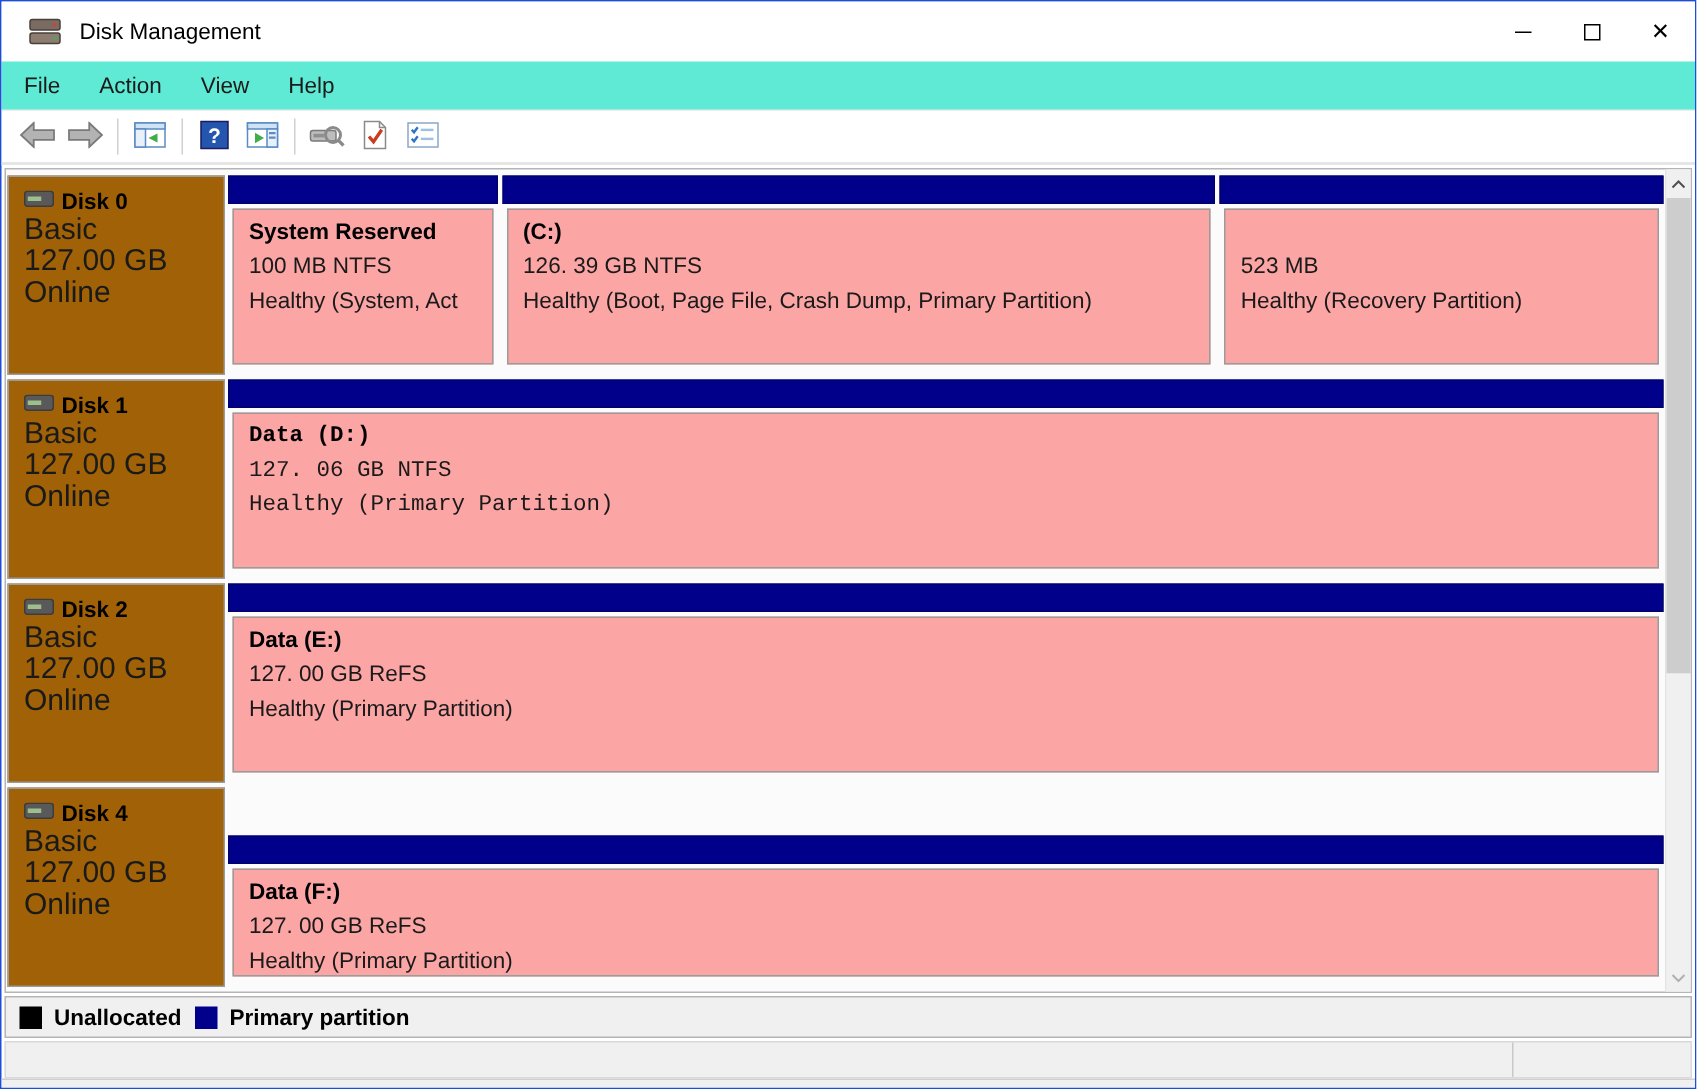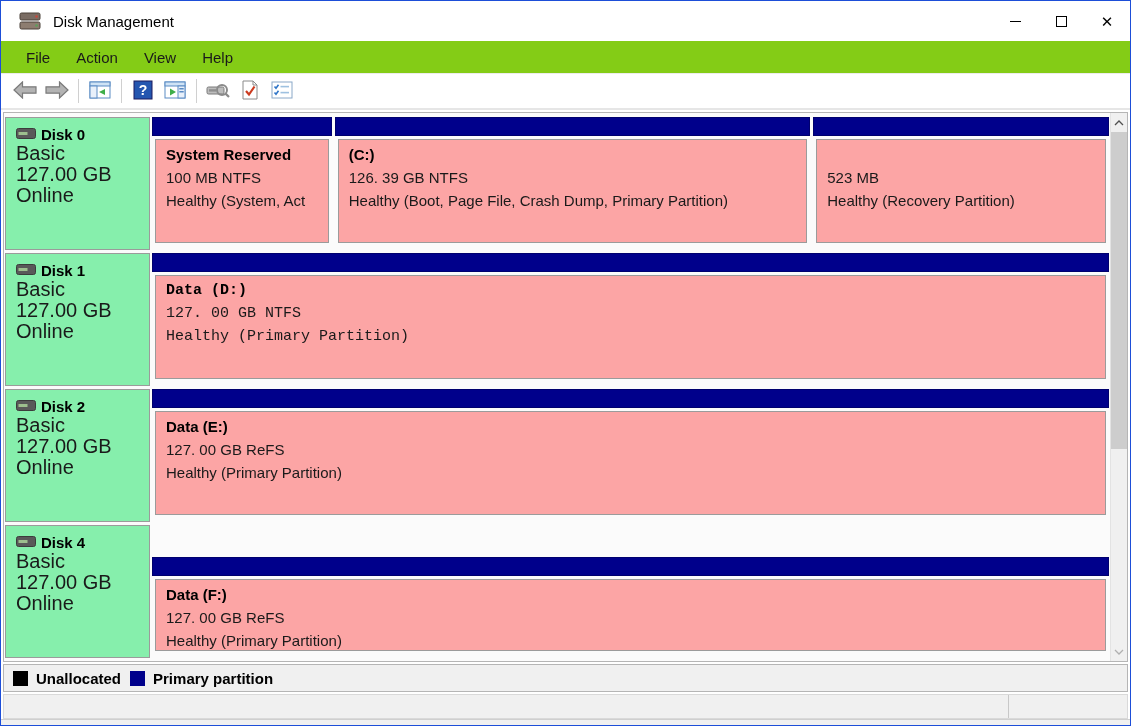--- a/index.html
+++ b/index.html
@@ -12,36 +12,36 @@
   .app-icon { width:26px; height:24px; display:inline-flex; align-items:center; }
   .title-text { margin-left:10px; font-size:15px; color:#000; }
   .win-controls { margin-left:auto; display:flex; height:40px; }
   .win-btn { width:46px; height:40px; display:flex; align-items:center; justify-content:center;
              background:transparent; border:none; font-size:15px; color:#000; cursor:default; }
   .glyph-min { width:11px; height:1px; background:#000; display:block; }
   .glyph-max { width:11px; height:11px; border:1px solid #000; display:block; }
   .glyph-close { font-size:15px; line-height:15px; }
 
   
-  .menubar { height:33px; display:flex; align-items:center; padding-left:12px; background:#84cc16;
+  .menubar { height:33px; display:flex; align-items:center; padding-left:2px; background:#5eead4;
              border-bottom:1px solid #ececec; flex:0 0 auto; }
   .menu-item { padding:0 13px; font-size:15px; color:#1a1a1a; }
 
   
   .toolbar { height:36px; display:flex; align-items:center; padding-left:8px; background:#fff;
              border-bottom:2px solid #e6e6e6; flex:0 0 auto; }
   .tool-btn { width:32px; height:30px; display:flex; align-items:center; justify-content:center;
               background:transparent; border:none; }
   .tool-sep { width:1px; height:24px; background:#d0d0d0; margin:0 5px; }
 
   
   .main { flex:1 1 auto; display:flex; margin:2px 2px 0 2px; border:1px solid #b5b5b5; background:#fbfbfb; }
   .rows { flex:1; padding:4px 1px 0 1px; overflow:hidden; }
   .disk-row { display:flex; height:133px; margin-bottom:3px; }
-  .disk-header { width:145px; flex:0 0 145px; background:#86efac; border:1px solid #9b9b9b;
+  .disk-header { width:145px; flex:0 0 145px; background:#a16207; border:1px solid #9b9b9b;
                  padding:7px 8px 4px 10px; }
   .disk-title-line { display:flex; align-items:center; gap:5px; }
   .disk-name { font-weight:bold; font-size:15px; color:#000; }
   .disk-sub { font-size:20px; color:#1a1a1a; line-height:21px; }
   .partitions { flex:1; display:flex; gap:3px; padding-left:2px; }
   .partition { display:flex; flex-direction:column; min-width:0; }
   .part-bar { height:19px; background:#00008B; border:1px solid #00006e; }
   .part-box { flex:1; margin:3px 3px 7px 3px; background:#fca5a5; border:1px solid #9b9b9b;
               padding:4px 10px 2px 10px; overflow:hidden; }
   .part-title { font-weight:bold; font-size:15px; line-height:22px; min-height:22px; color:#000; white-space:nowrap; }
@@ -224,21 +224,21 @@
       </div>
       <div class="disk-sub">Basic</div>
       <div class="disk-sub">127.00 GB</div>
       <div class="disk-sub">Online</div>
     </div>
     <div class="partitions">
             <div class="partition" style="flex: 100 1 0%; font-family: Liberation Mono, monospace;">
     <div class="part-bar" style="background: rgb(0, 0, 139);"></div>
     <div class="part-box">
       <div class="part-title">Data (D:)</div>
-      <div class="part-line">127. 00 GB NTFS</div>
+      <div class="part-line">127. 06 GB NTFS</div>
       <div class="part-line">Healthy (Primary Partition)</div>
     </div>
   </div>
           </div>
   </div>
         <div class="disk-row">
     <div class="disk-header">
       <div class="disk-title-line">
         <span>
           <svg width="20" height="11" viewBox="0 0 20 11">

